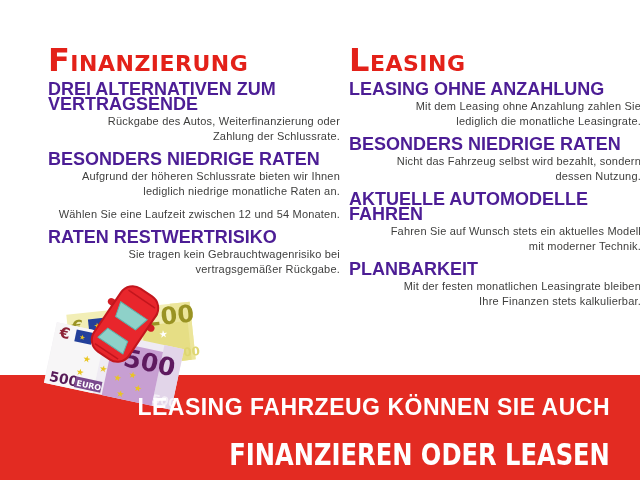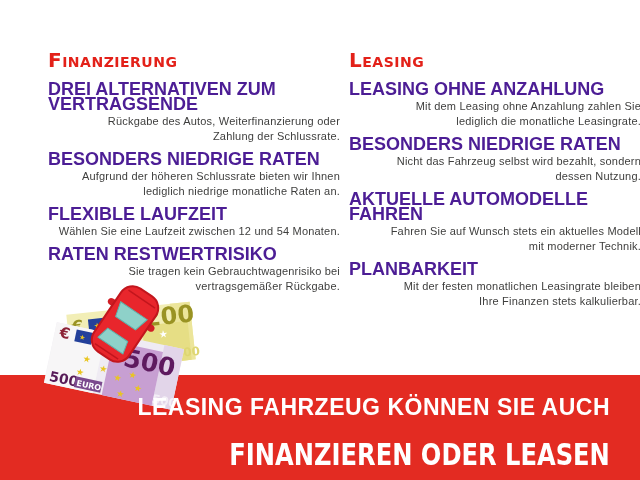--- a/index.html
+++ b/index.html
@@ -2,21 +2,21 @@
 <html><head>
 <meta charset="utf-8">
 <style>
   html,body{margin:0;padding:0;background:#ffffff;}
   .page{position:relative;width:640px;height:480px;background:#ffffff;overflow:hidden;
         font-family:"Liberation Sans",sans-serif;}
   .col{position:absolute;top:46px;width:292px;}
   .col-left{left:48px;}
   .col-right{left:349px;}
   .col-title{font-family:"DejaVu Sans",sans-serif;font-weight:bold;font-variant:small-caps;
-             font-size:20px;line-height:28px;color:#e32119;letter-spacing:.5px;margin:0 0 6px 0;}
+             font-size:32px;line-height:28px;color:#e32119;letter-spacing:.5px;margin:0 0 6px 0;}
   .sec{margin-top:8px;}
   .sec-h{font-family:"Liberation Sans",sans-serif;font-weight:bold;font-size:18px;
          line-height:15px;color:#4c1d95;margin:0 0 2px 0;letter-spacing:0;}
   .sec-p{font-size:11px;line-height:15px;color:#3e3e3d;margin:0;white-space:pre-line;
          letter-spacing:.2px;text-align:right;}
   .band{position:absolute;left:0;top:375px;width:640px;height:105px;background:#e32b22;z-index:1;}
   .band-text{position:absolute;right:30px;top:394px;text-align:right;color:#ffffff;z-index:3;}
   .band-line1{font-family:"Liberation Sans",sans-serif;font-weight:bold;font-size:23px;
               line-height:26px;letter-spacing:.5px;white-space:nowrap;}
   .band-line2{margin-top:18px;white-space:nowrap;}
@@ -35,21 +35,20 @@
       <h3 class="sec-h">DREI ALTERNATIVEN ZUM VERTRAGSENDE</h3>
       <p class="sec-p">Rückgabe des Autos, Weiterfinanzierung oder
 Zahlung der Schlussrate.</p>
     </div>
     <div class="sec">
       <h3 class="sec-h">BESONDERS NIEDRIGE RATEN</h3>
       <p class="sec-p">Aufgrund der höheren Schlussrate bieten wir Ihnen
 lediglich niedrige monatliche Raten an.</p>
     </div>
     <div class="sec">
-      <h3 class="sec-h">FLEXIBLE LAUFZEIT</h3>
       <p class="sec-p">Wählen Sie eine Laufzeit zwischen 12 und 54 Monaten.</p>
     </div>
     <div class="sec">
       <h3 class="sec-h">RATEN RESTWERTRISIKO</h3>
       <p class="sec-p">Sie tragen kein Gebrauchtwagenrisiko bei
 vertragsgemäßer Rückgabe.</p>
     </div>
   </div>
 
   <div class="col col-right">

